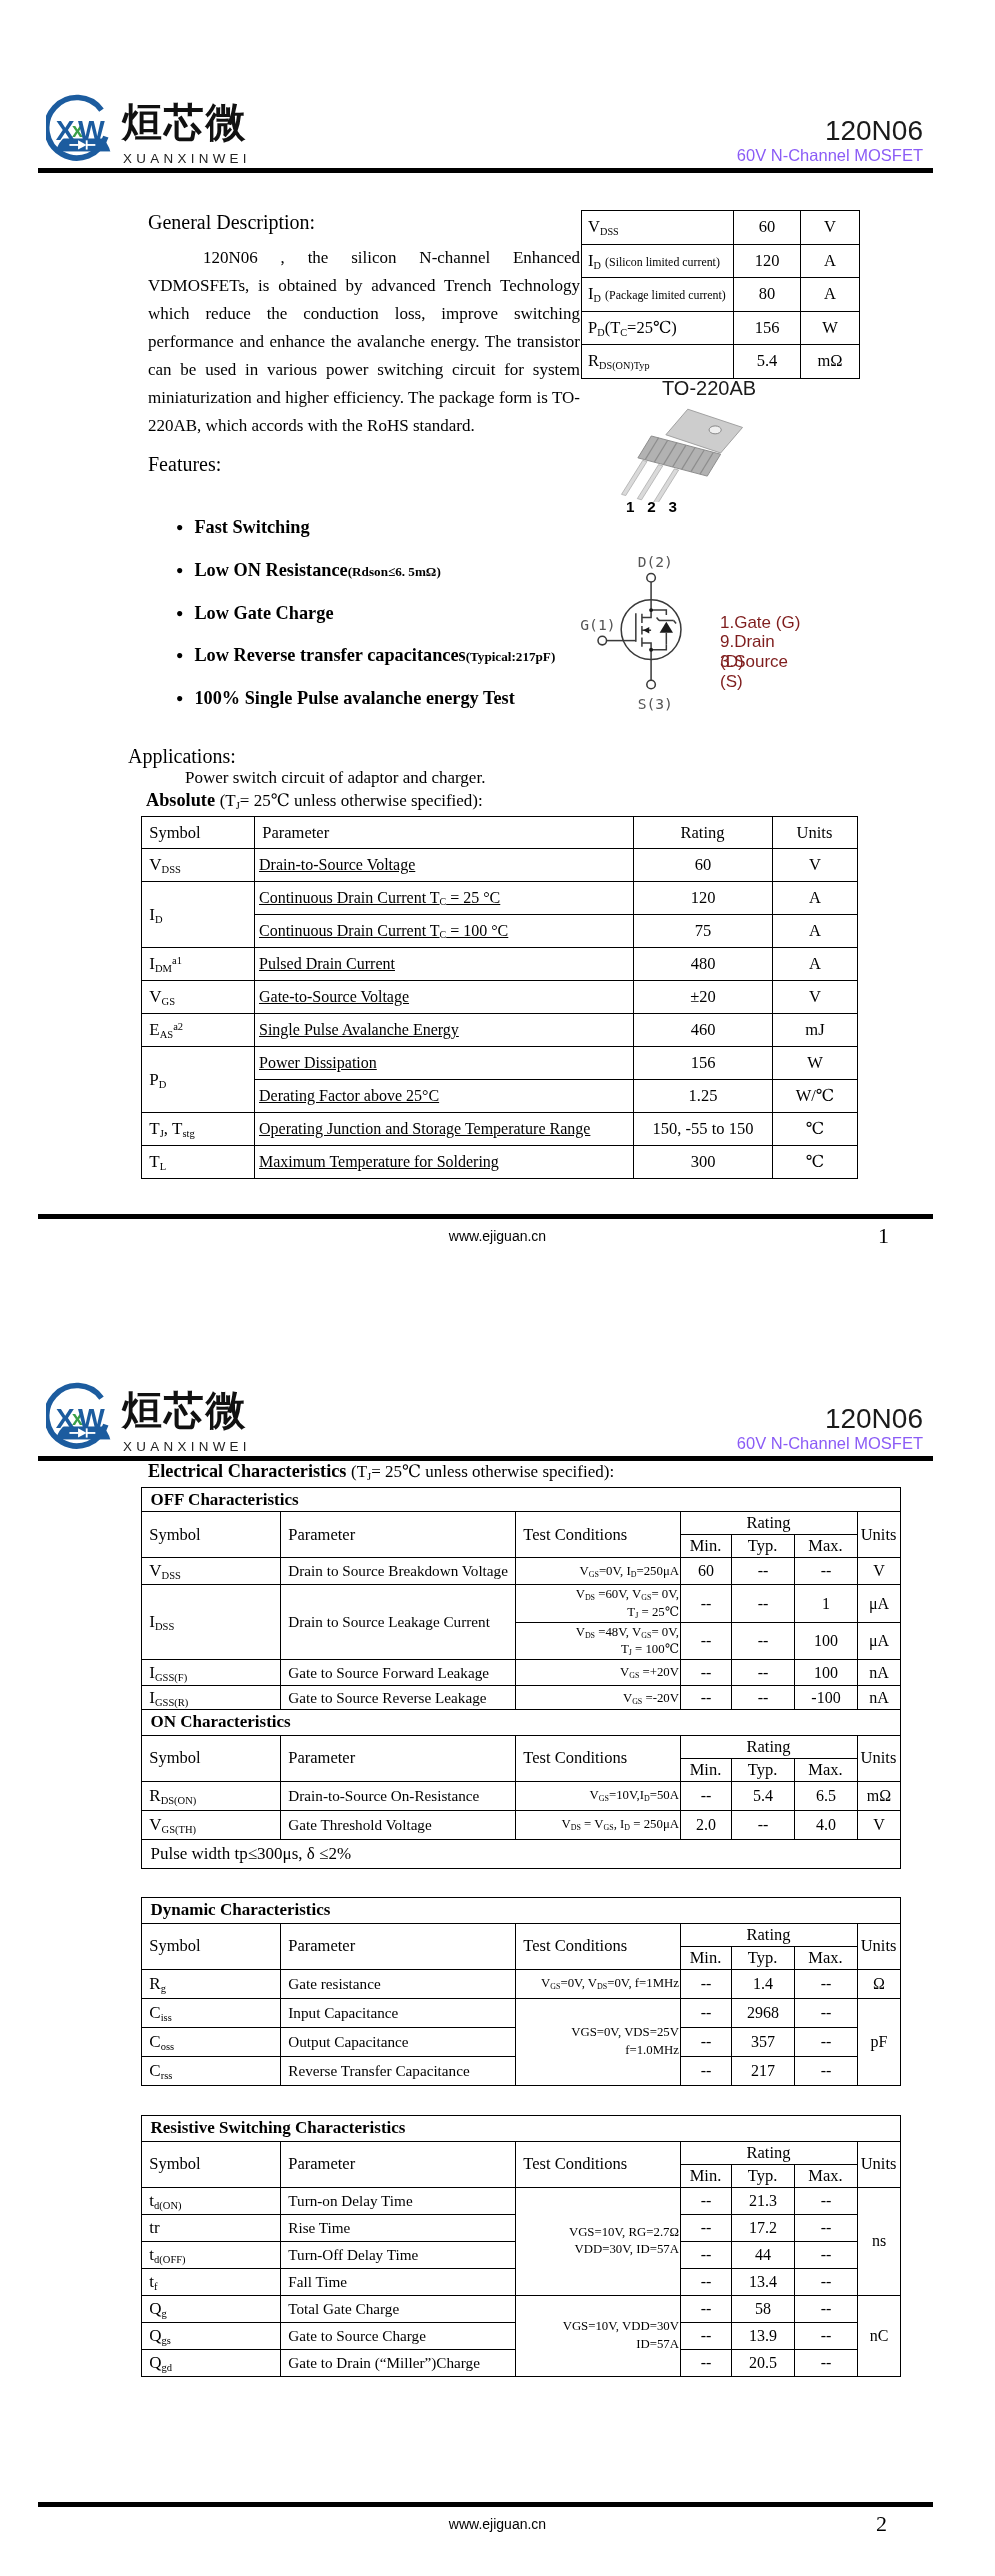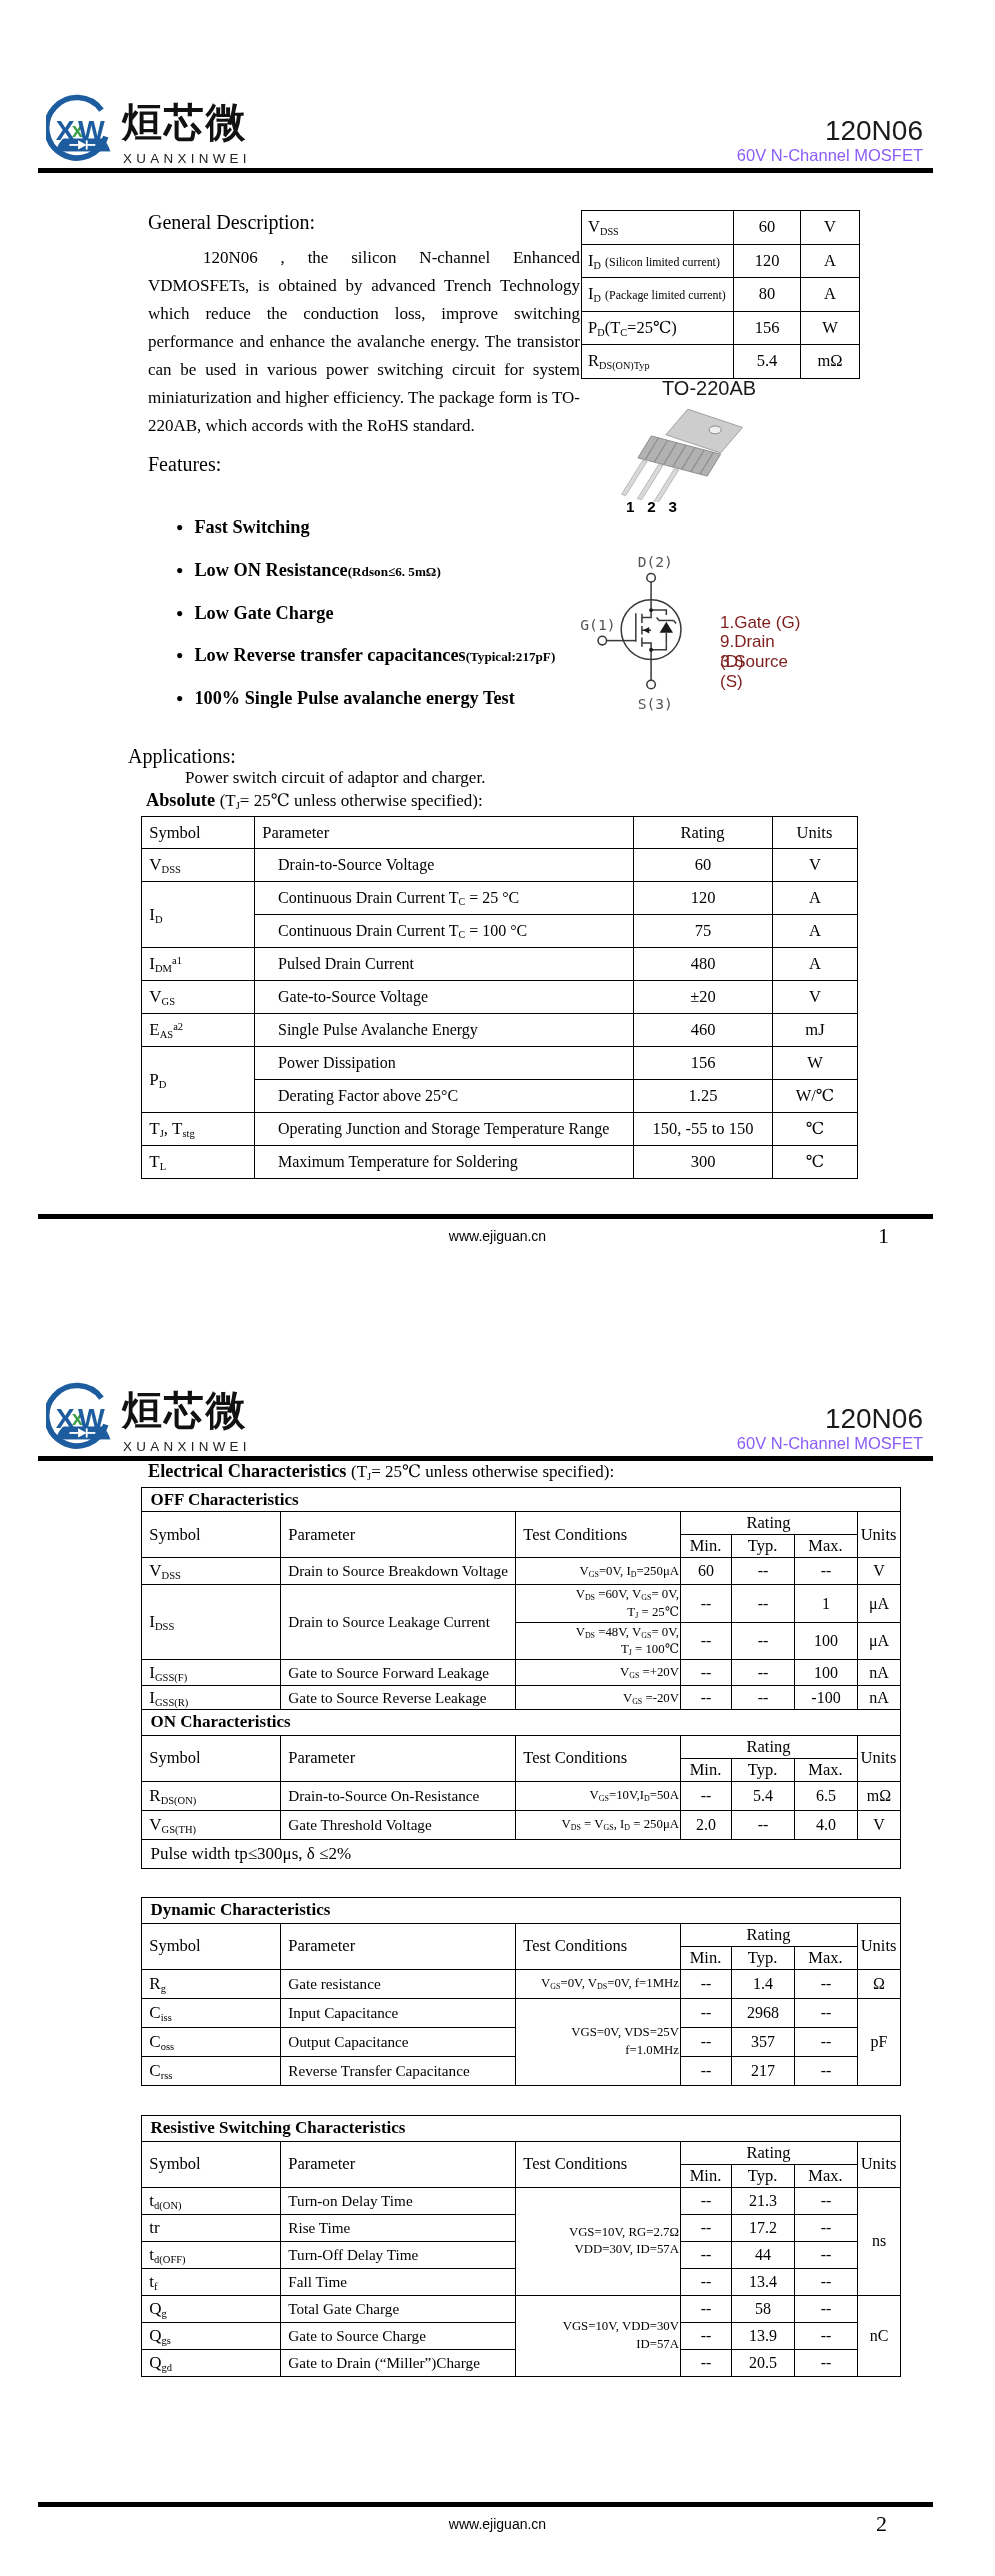--- a/index.html
+++ b/index.html
@@ -46,21 +46,21 @@
 
   
   #summary-table td{height:30.5px;}
   .s-p{font-size:16.5px;text-align:left;padding-left:6.1px;}
   .s-v,.s-u{font-size:16.5px;text-align:center;}
 
   
   #abs-table th{height:29px;}
   #abs-table td{height:30px;}
   .a-sym{font-size:17px;text-align:left;padding-left:7.3px;}
-  .a-param{font-size:16px;text-align:left;padding-left:23px;}
+  .a-param{font-size:16px;text-align:left;padding-left:4px;text-decoration:underline;}
   .a-val{font-size:16.5px;text-align:center;}
   .a-unit{font-size:16.5px;text-align:center;}
 
   
   .rt{height:24.4px;} .rh1{height:22px;} .rh2{height:18.3px;}
   .r42{height:25.6px;} .r44{height:27px;}
   .r48{height:29px;} .r54{height:33px;}
   .pin-label{font-family:"Liberation Sans","DejaVu Sans",sans-serif;font-size:17px;color:#7f1d1d;text-align:left;}
   .pkg-pins{font-family:"Liberation Sans","DejaVu Sans",sans-serif;font-weight:bold;font-size:15.2px;letter-spacing:4.3px;}
   .to220-label{font-family:"Liberation Sans","DejaVu Sans",sans-serif;font-size:20px;color:#1a1a1a;}

